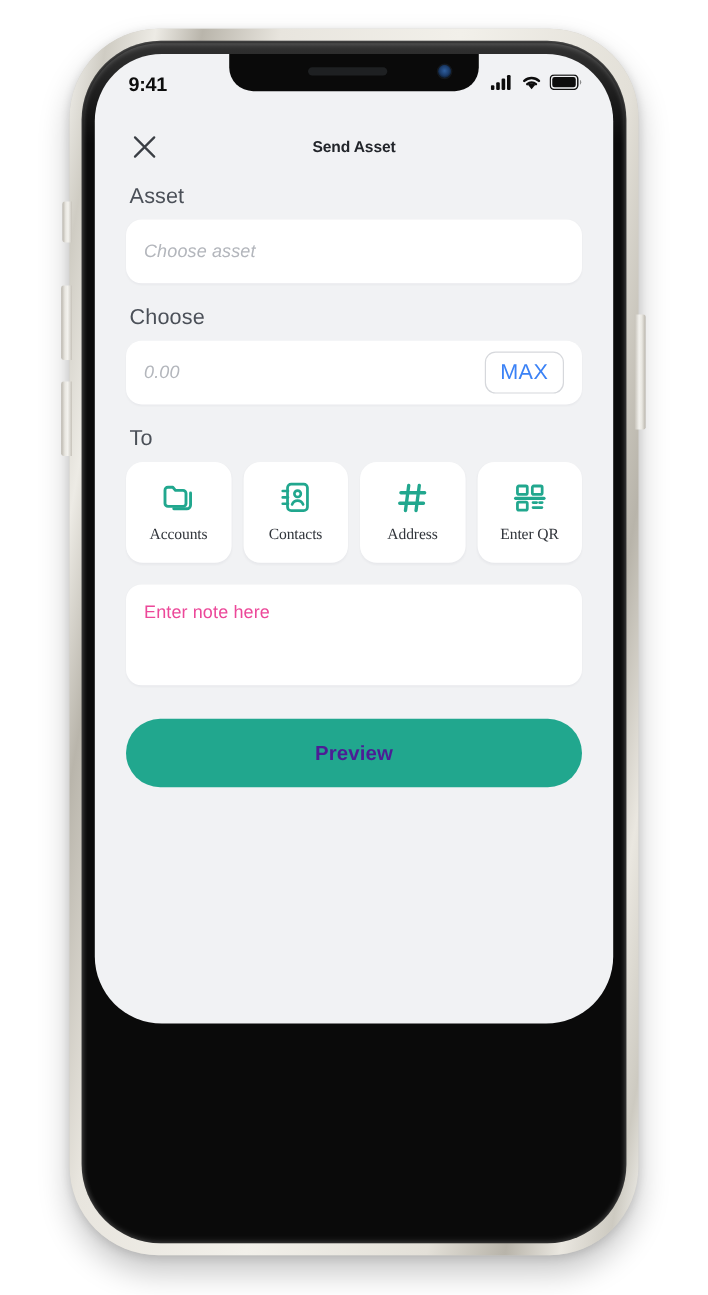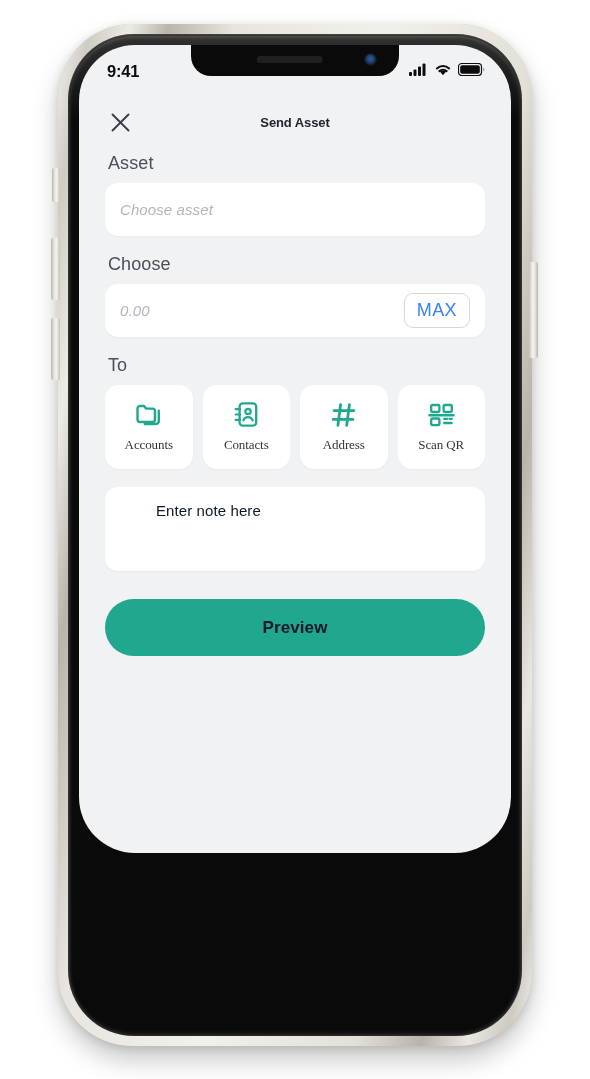--- a/index.html
+++ b/index.html
@@ -258,31 +258,30 @@
   
   .note-box {
     background: #ffffff;
     border-radius: 13px;
     height: 84px;
     padding: 15px 15px 0 15px;
     box-shadow: 0 1px 2px rgba(16,24,40,0.04);
   }
   .note-placeholder {
     font-size: 15px;
-    color: #0f172a;
+    color: #ec4899;
     letter-spacing: 0.1px;
-    margin-left: 36px;
   }
 
   .preview-btn {
     margin-top: 28px;
     height: 57px;
     border-radius: 29px;
     background: #21a78e;
-    color: #0f172a;
+    color: #4c1d95;
     font-size: 17px;
     font-weight: bold;
     display: flex;
     align-items: center;
     justify-content: center;
     cursor: pointer;
     letter-spacing: 0.1px;
     border: none;
     width: 100%;
     font-family: "Liberation Sans", sans-serif;
@@ -403,21 +402,21 @@
           <div class="to-card">
             <span class="to-icon">
               <svg width="27" height="26" viewBox="0 0 27 26">
                 <rect x="3.2" y="3.0" width="8.2" height="7.0" rx="1.2" fill="none" stroke="#21a78e" stroke-width="2.3"></rect>
                 <rect x="15.6" y="3.0" width="8.2" height="7.0" rx="1.2" fill="none" stroke="#21a78e" stroke-width="2.3"></rect>
                 <rect x="3.2" y="16.5" width="8.2" height="6.6" rx="1.2" fill="none" stroke="#21a78e" stroke-width="2.3"></rect>
                 <path d="M16.2 16.8 h3.0 M16.2 21.0 h7.4 M21.6 16.8 h2.2" stroke="#21a78e" stroke-width="2.3" stroke-linecap="round"></path>
                 <path d="M1.6 13.3 H25.4" stroke="#21a78e" stroke-width="2.6" stroke-linecap="round"></path>
               </svg>
             </span>
-            <span class="to-card-label">Scan QR</span>
+            <span class="to-card-label">Enter QR</span>
           </div>
 
         </div>
       </div>
 
       <div class="field-group">
         <div class="note-box">
           <div class="note-placeholder">Enter note here</div>
         </div>
       </div>

